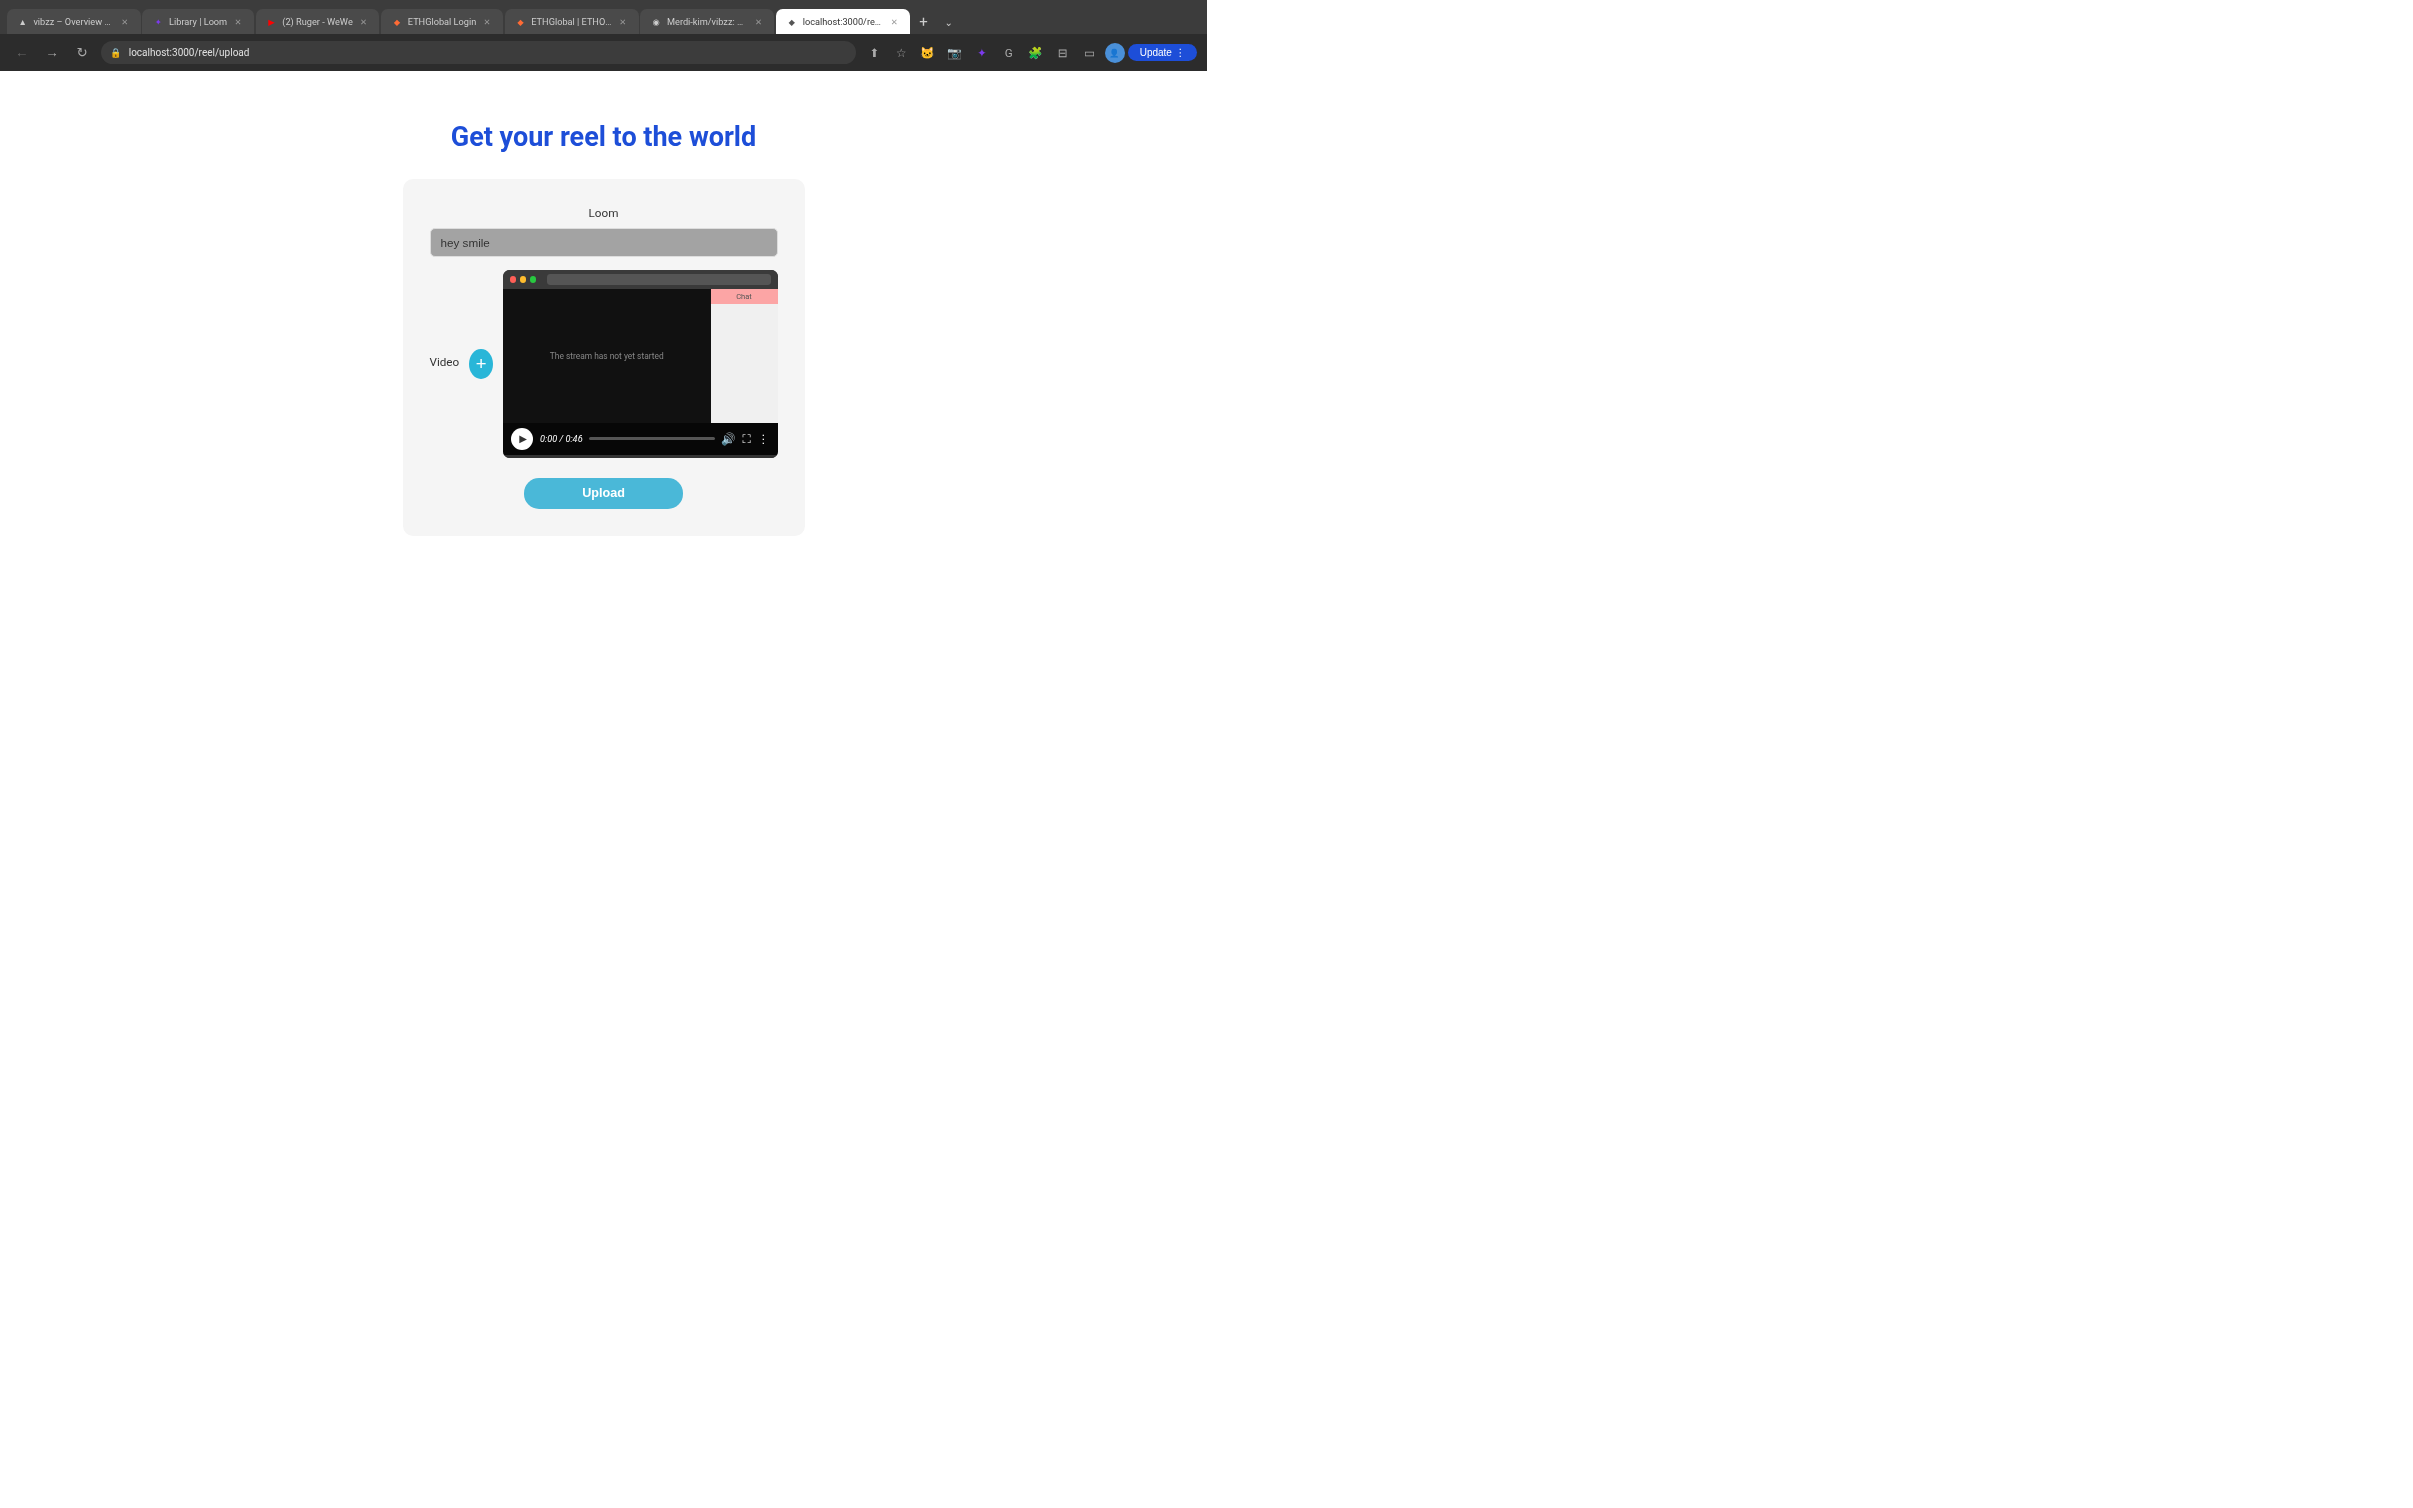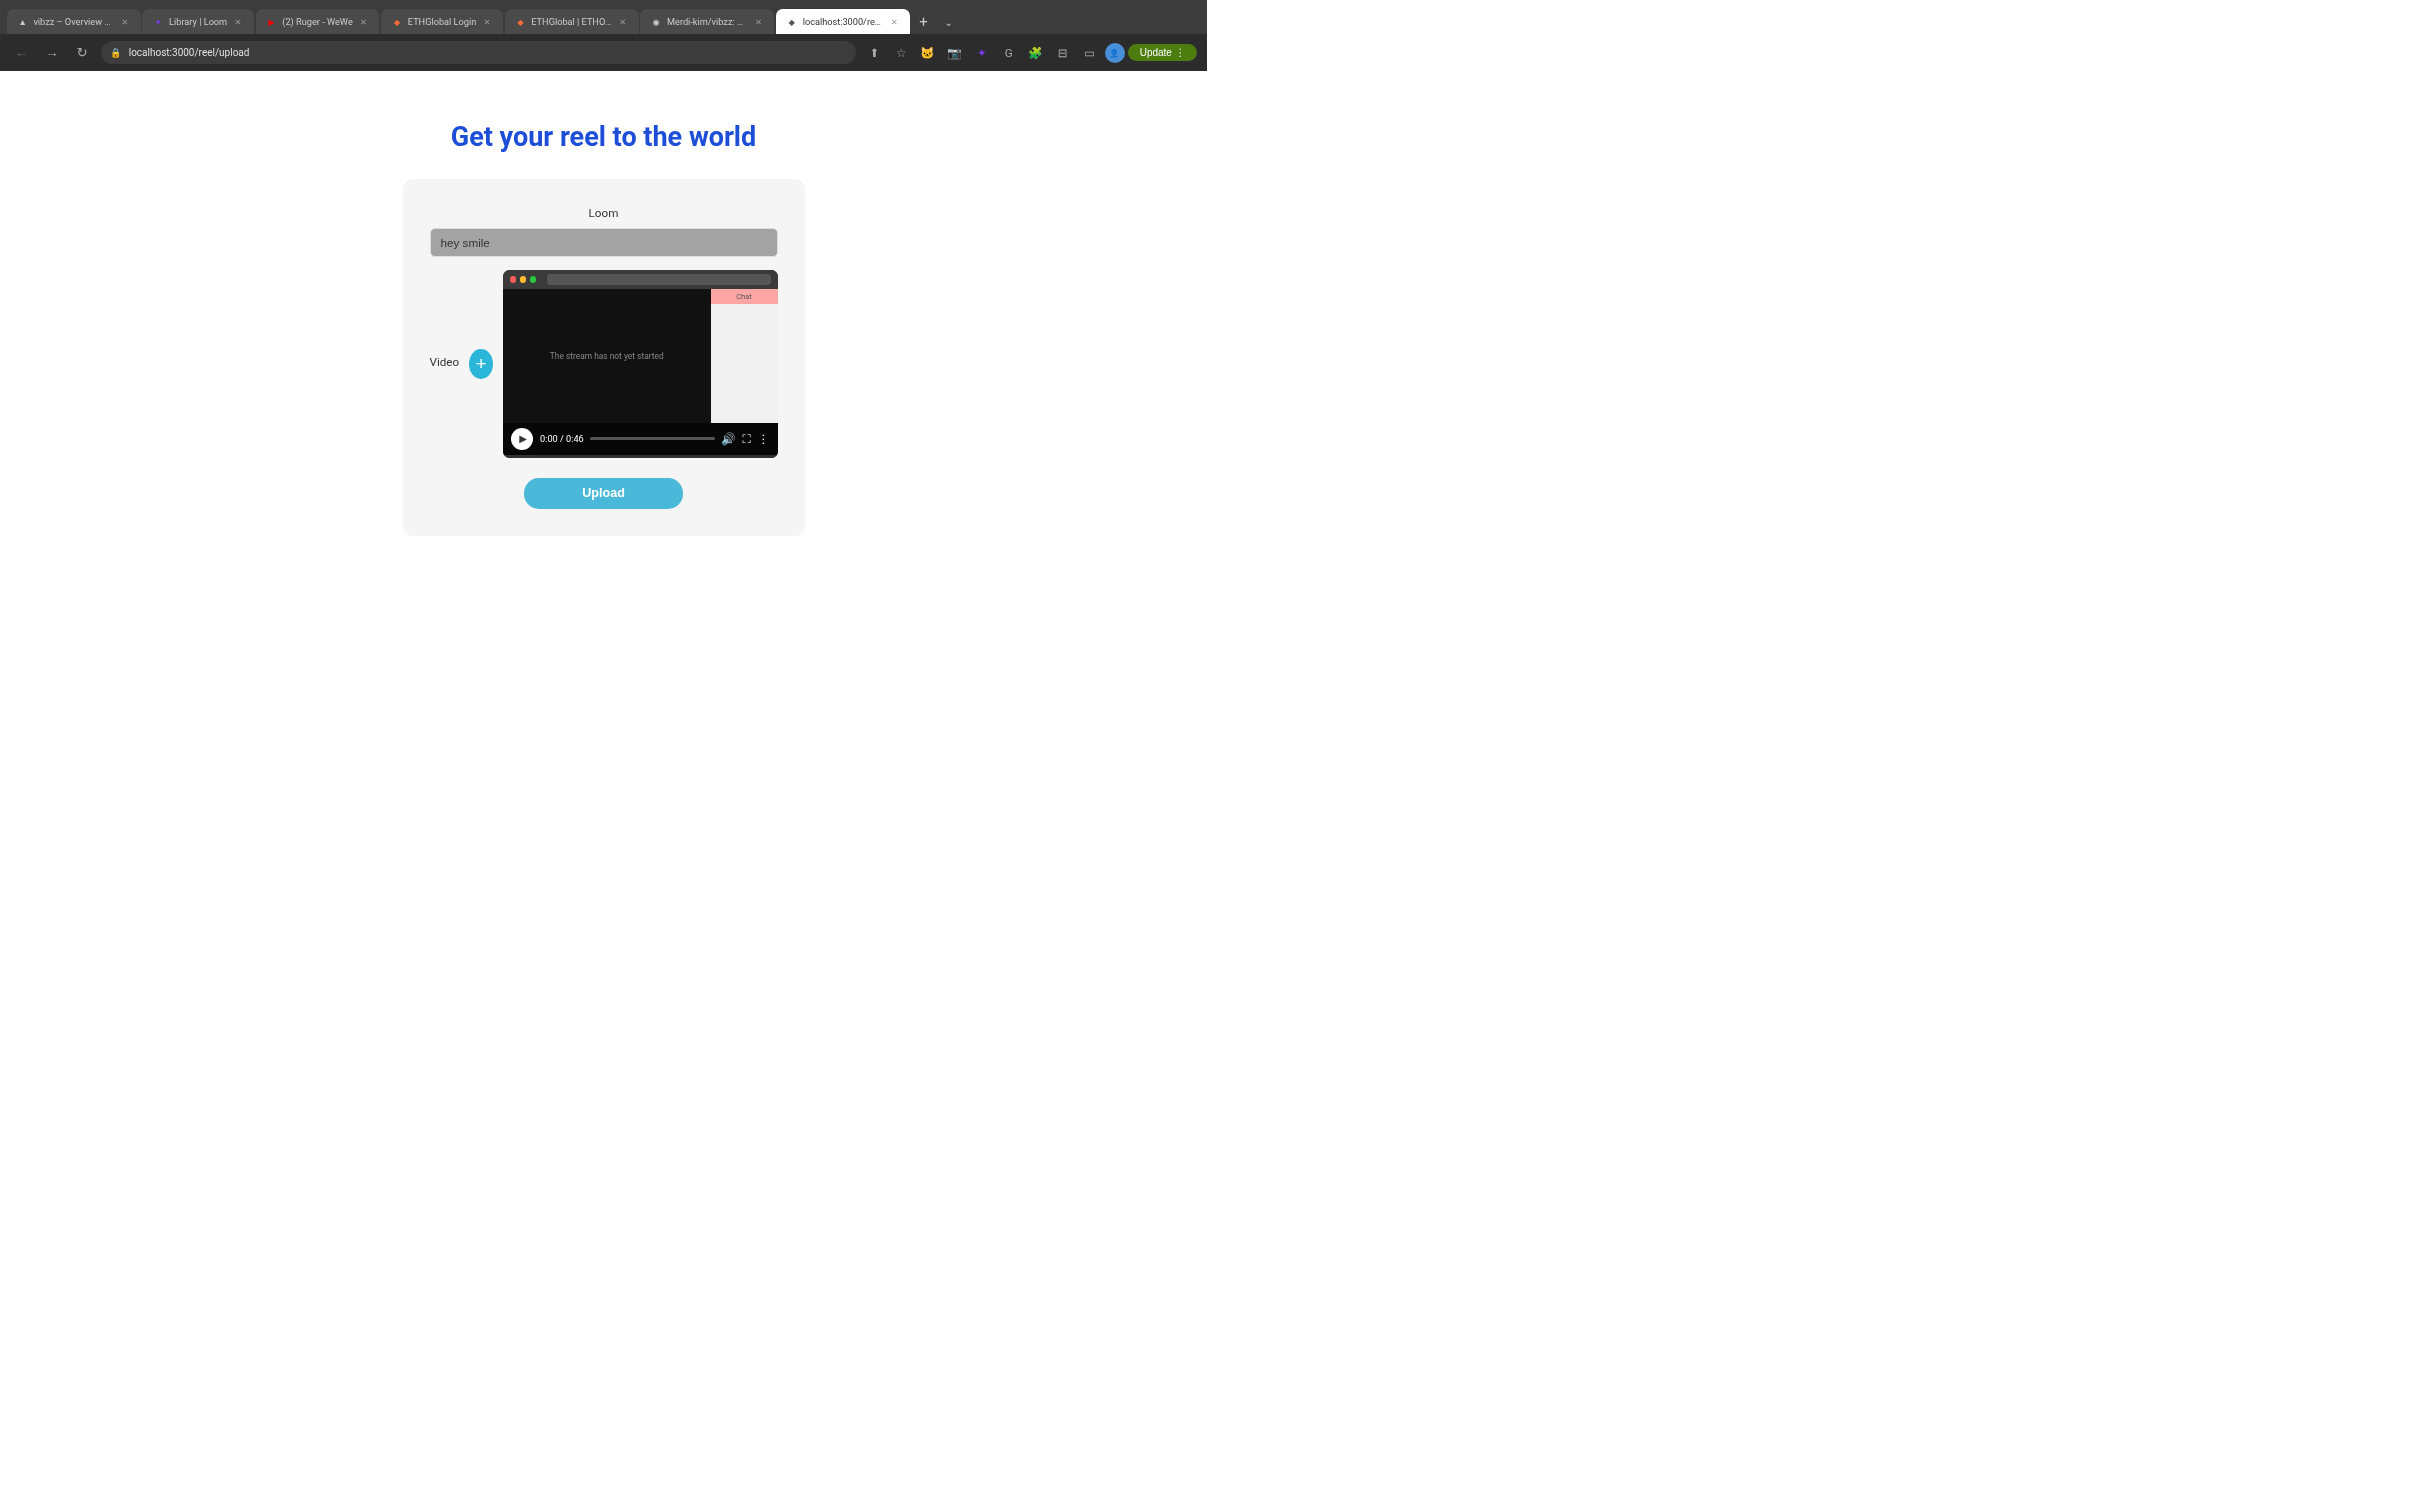--- a/index.html
+++ b/index.html
@@ -157,21 +157,21 @@
       display: flex;
       align-items: center;
       justify-content: center;
       color: #aaa;
       font-size: 11.7px;
       cursor: pointer;
       border-radius: 50%;
     }
 
     .update-btn {
-      background: #4d7c0f;
+      background: #1d4ed8;
       color: white;
       border: none;
       border-radius: 17px;
       padding: 3.4px 11.7px;
       font-size: 10px;
       cursor: pointer;
       display: flex;
       align-items: center;
       gap: 3.4px;
     }
@@ -359,20 +359,21 @@
     .play-icon {
       color: #333;
       font-size: 10px;
       margin-left: 1.7px;
     }
 
     .time-display {
       color: white;
       font-size: 9.2px;
       white-space: nowrap;
+      font-style: italic;
     }
 
     .video-progress {
       flex: 1;
       height: 2.5px;
       background: #555;
       border-radius: 1.7px;
     }
 
     .volume-icon {

